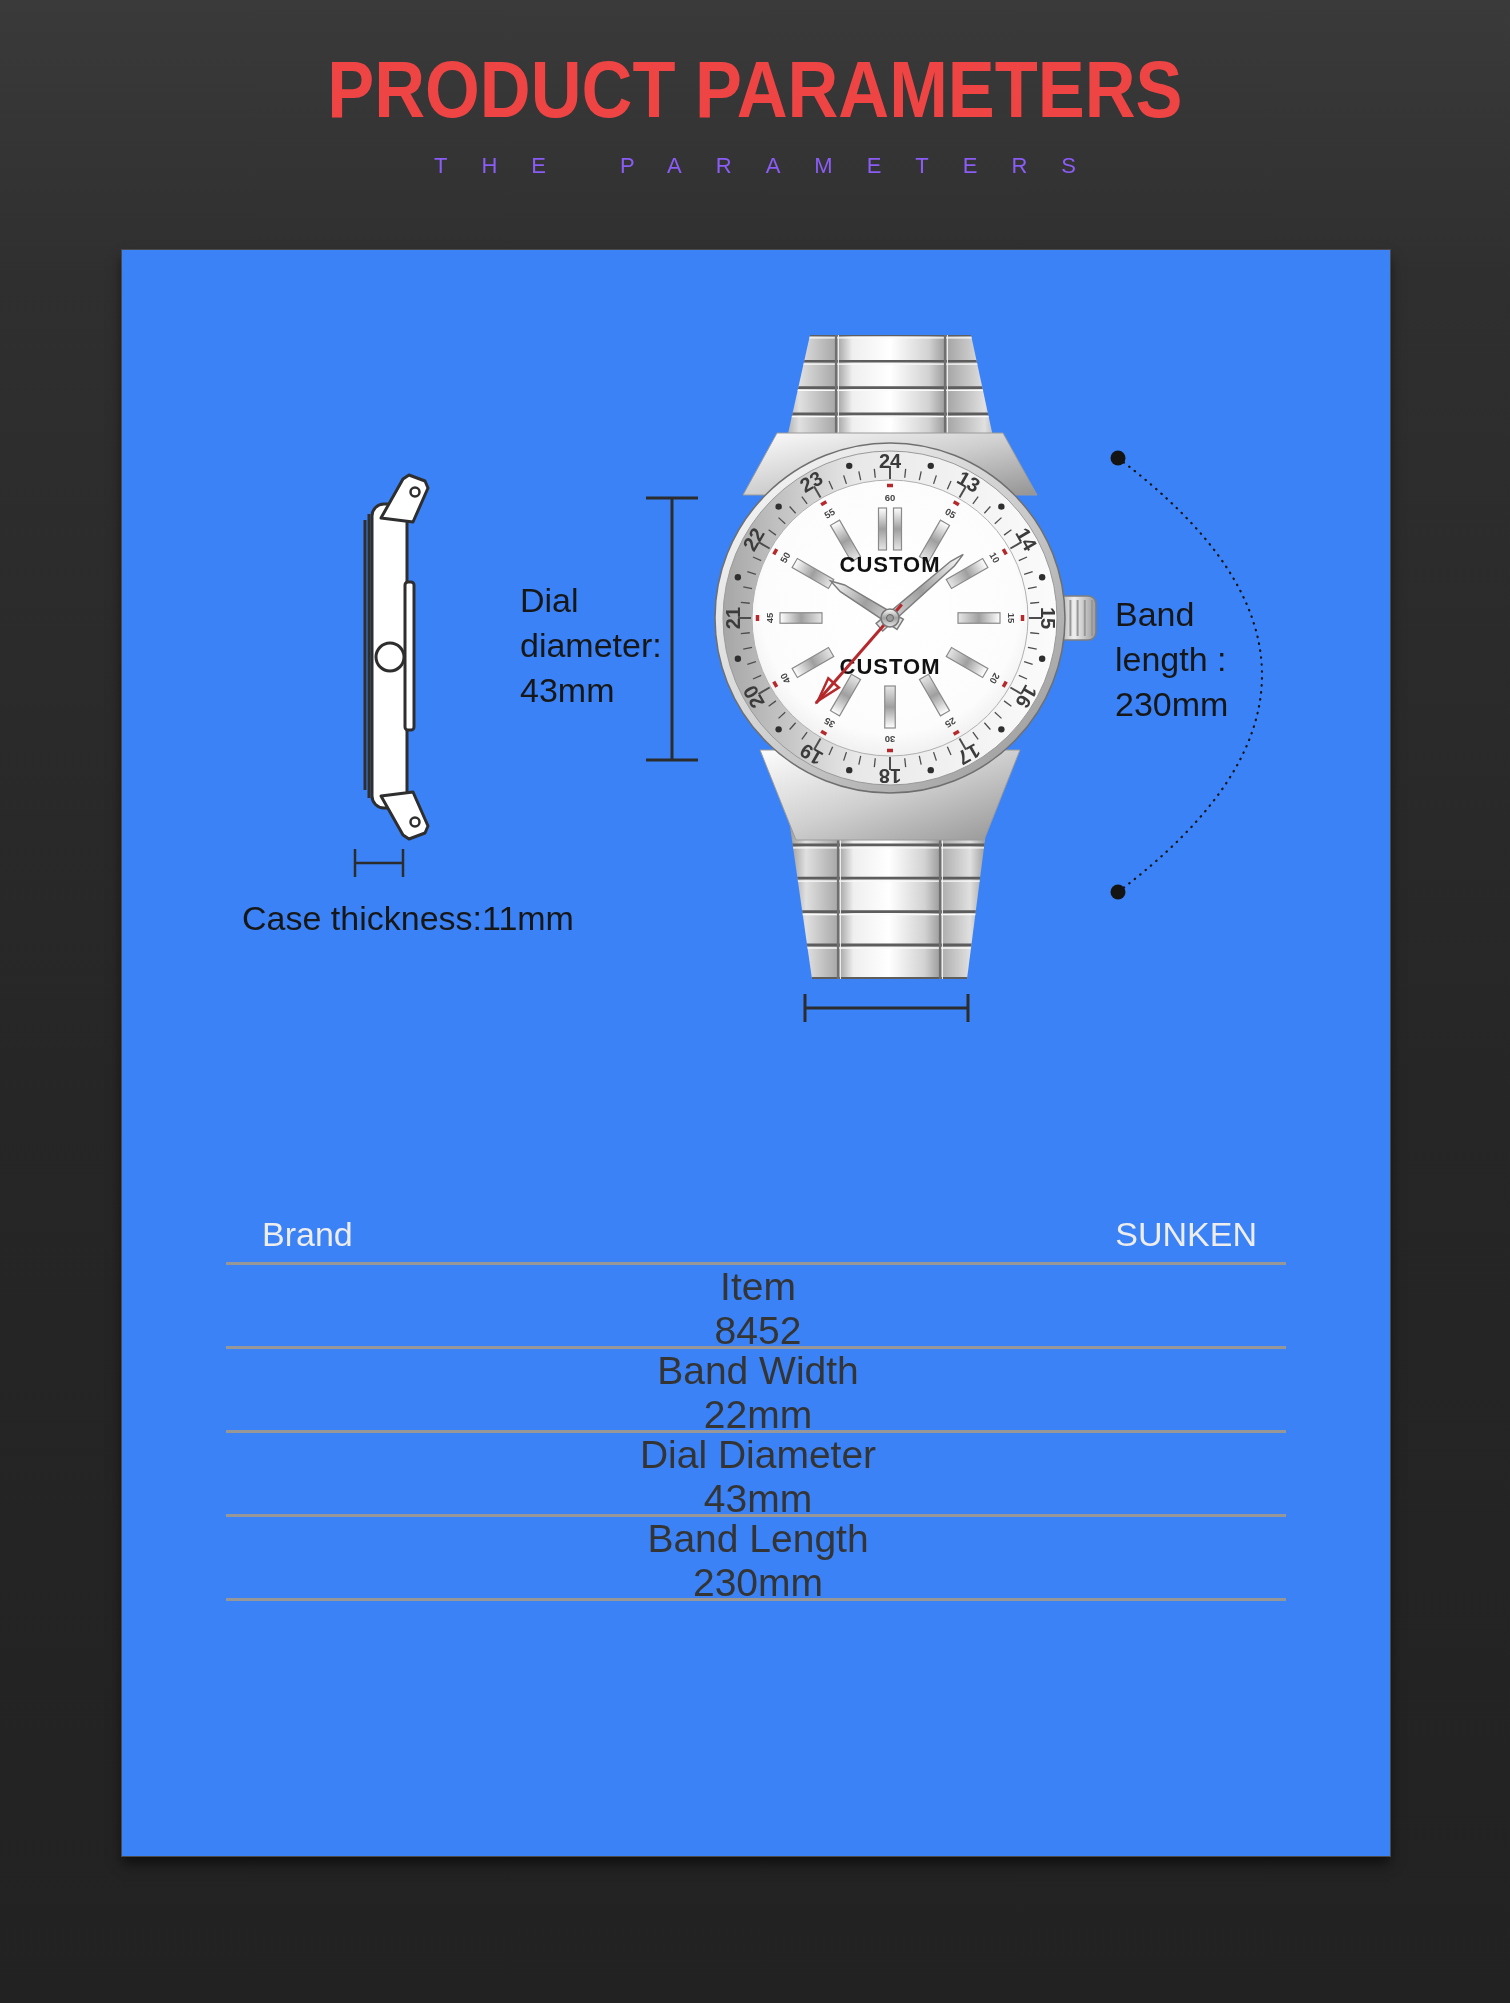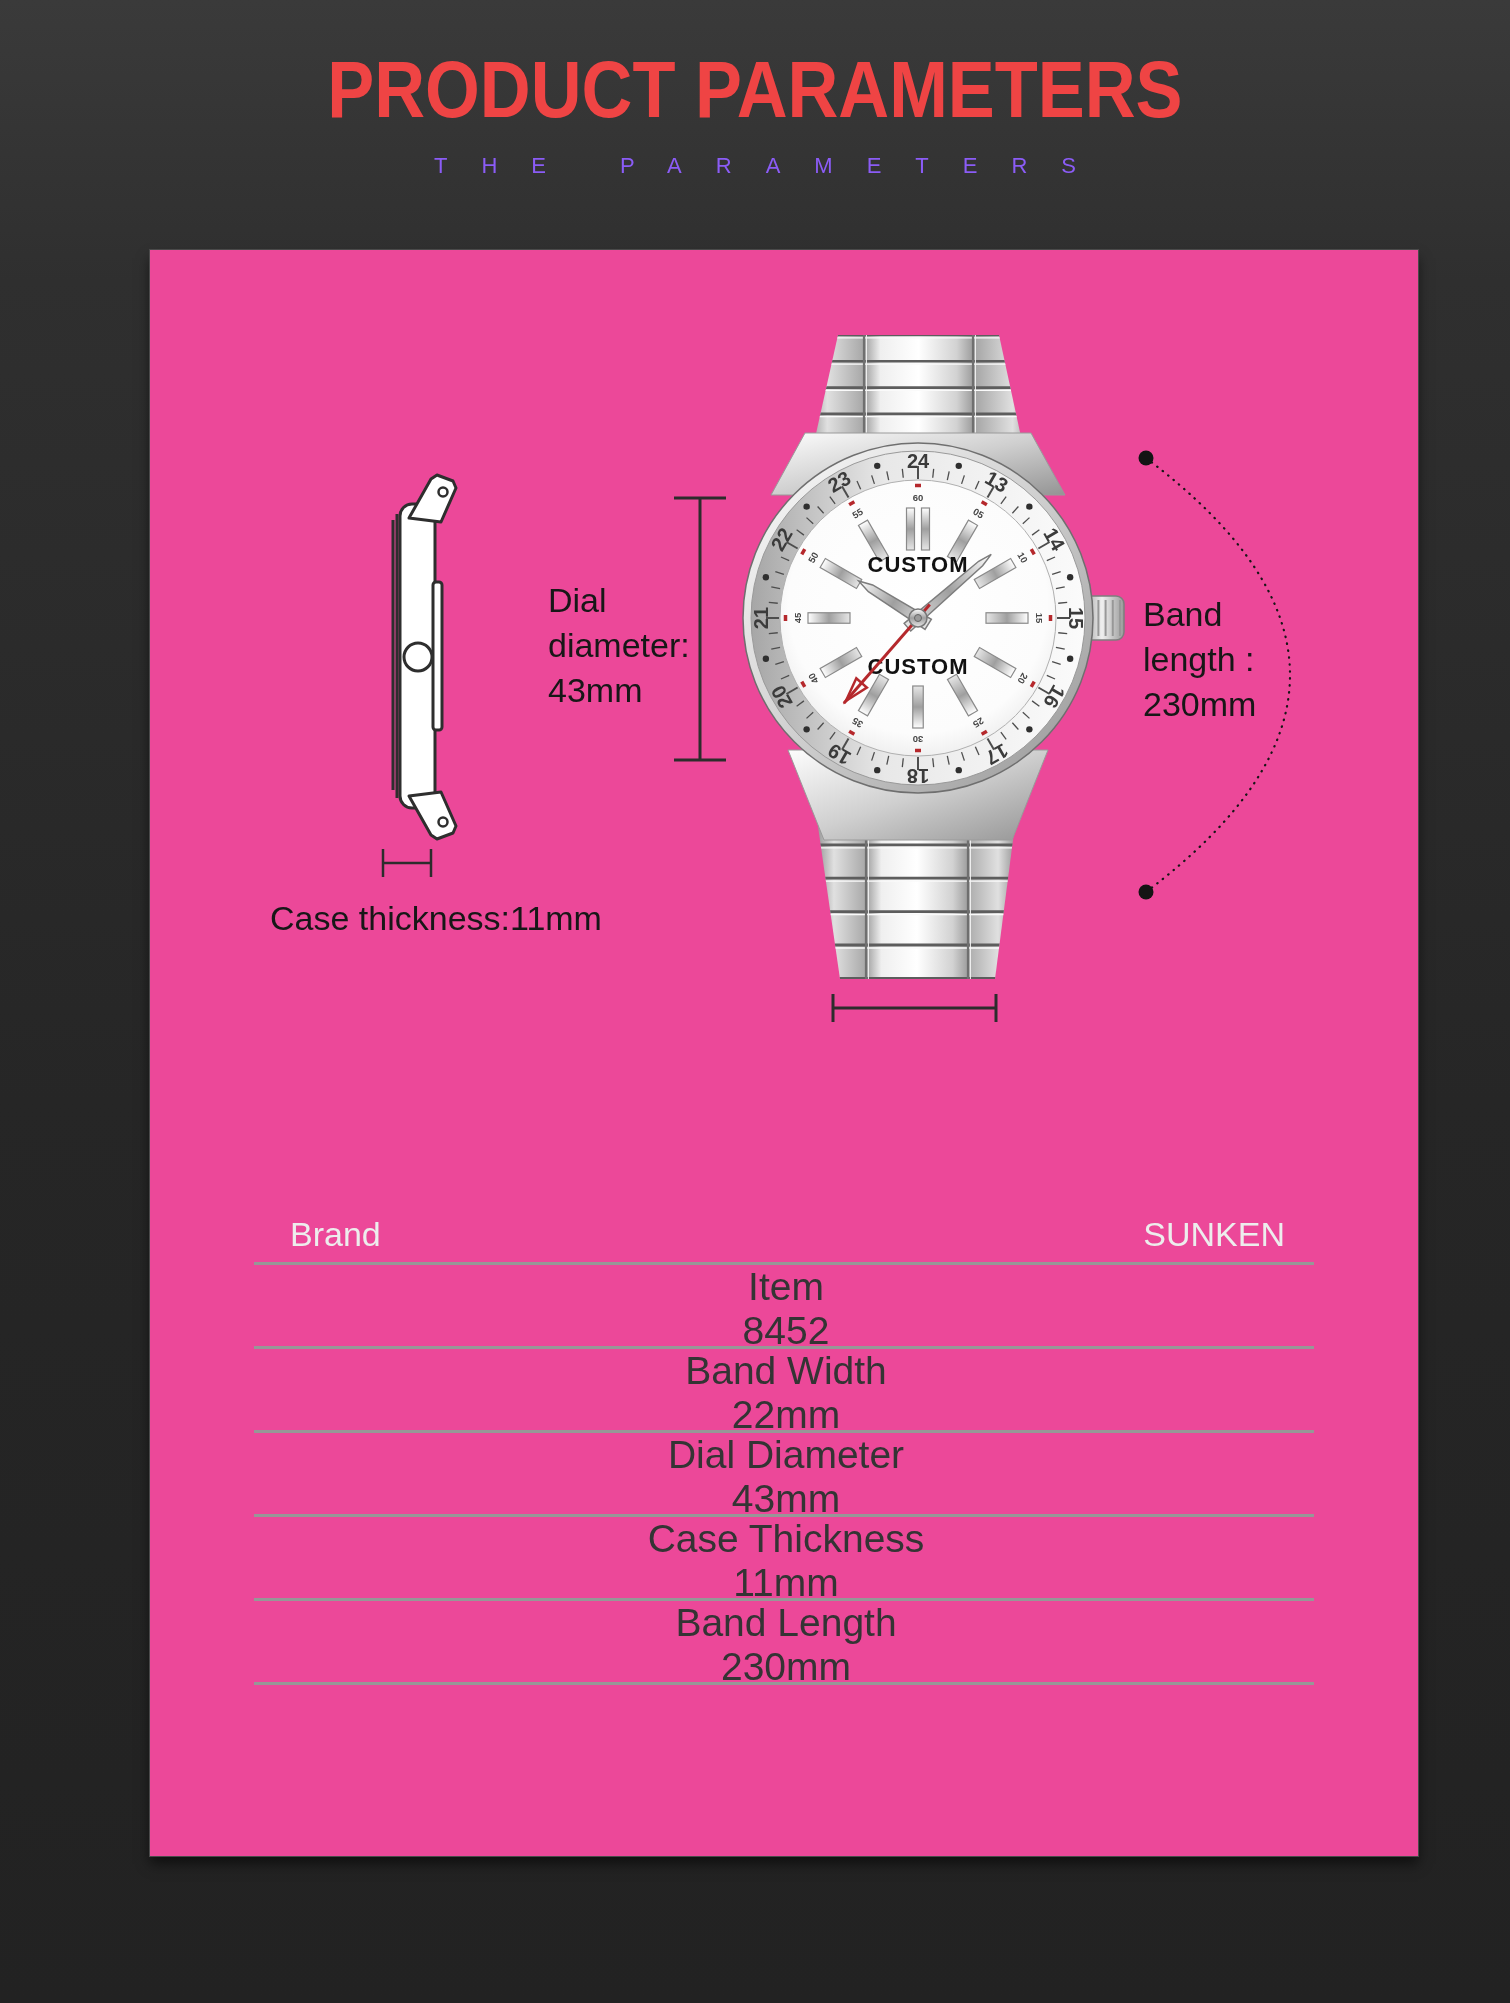--- a/index.html
+++ b/index.html
@@ -12,23 +12,22 @@
     position:absolute;top:44px;left:0;width:100%;text-align:center;
     color:#ef4444;font-size:80px;font-weight:bold;white-space:nowrap;
   }
   .page-title .squeeze{display:inline-block;transform:scaleX(.88);transform-origin:center;}
   .page-subtitle{
     position:absolute;top:153px;left:0;width:100%;text-align:center;
     color:#8b5cf6;font-size:22px;font-weight:400;letter-spacing:34px;text-indent:34px;
     white-space:nowrap;
   }
   .card{
-    position:absolute;left:122px;top:250px;width:1268px;height:1606px;background:#ec4899;
+    position:absolute;left:122px;top:250px;width:1268px;height:1606px;background:#3b82f6;
     box-shadow:0 0 0 1px #4a4a4a, 0 8px 12px rgba(0,0,0,.55);
-    margin-left:28px;
   }
   #illustration{position:absolute;left:0;top:0;}
   .ann{position:absolute;color:#171717;font-size:34px;line-height:45px;white-space:pre;}
   .ann-dial{left:398px;top:328px;}
   .ann-bandlen{left:993px;top:342px;}
   .ann-case{left:120px;top:646px;}
   .ann-bandwidth{left:500px;top:793px;width:560px;text-align:center;font-size:36px;}
   .brand-row{
     position:absolute;left:140px;top:962px;width:995px;height:44px;
     display:flex;justify-content:space-between;align-items:center;
@@ -369,21 +368,17 @@
       </div>
       <div class="spec-row">
         <span>Band Width</span>
         <span>22mm</span>
       </div>
       <div class="spec-row">
         <span>Dial Diameter</span>
         <span>43mm</span>
       </div>
       <div class="spec-row">
-        <span>Case Thickness</span>
-        <span>11mm</span>
-      </div>
-      <div class="spec-row">
         <span>Band Length</span>
         <span>230mm</span>
       </div>
     </div>
 </div>
 
 </body></html>

